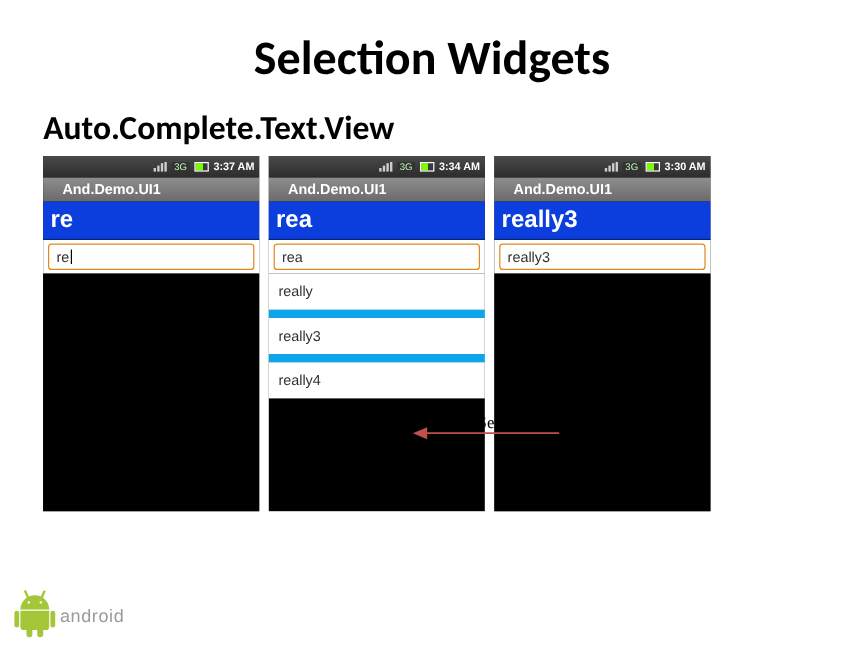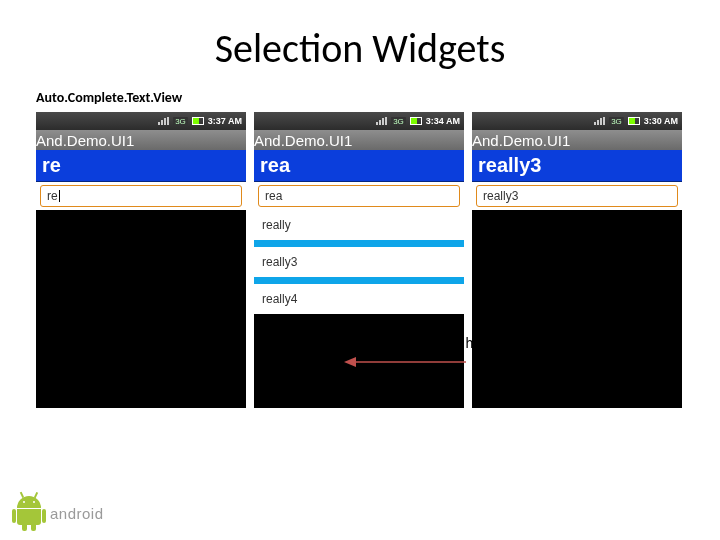--- a/index.html
+++ b/index.html
@@ -7,38 +7,38 @@
     width: 720px;
     height: 540px;
     background: #fff;
     font-family: Calibri, Arial, sans-serif;
     position: relative;
     overflow: hidden;
   }
   .slide-title {
     text-align: center;
     font-size: 40px;
-    font-weight: 400;
+    font-weight: 700;
     padding: 24px 0 8px 0;
     color: #000;
   }
   .subtitle {
-    font-size: 14px;
+    font-size: 28px;
     font-weight: 700;
     padding: 8px 0 6px 36px;
     color: #000;
   }
   .phones-row {
     display: flex;
     gap: 8px;
     padding: 0 36px;
     align-items: flex-start;
   }
   .phone {
-    width: 210px;
+    width: 180px;
     background: #000;
     display: flex;
     flex-direction: column;
     position: relative;
   }
   .status-bar {
     height: 18px;
     background: linear-gradient(#4a4a4a,#2c2c2c);
     display: flex;
     align-items: center;
@@ -63,25 +63,25 @@
   }
   .status-bar .batt {
     width: 12px; height: 8px; border:1px solid #fff; position:relative;
     background: linear-gradient(to right,#7cfc00 60%, transparent 60%);
   }
   .status-bar .time { font-weight:700; color:#fff;text-align:center; }
   .app-title-bar {
     height: 20px;
     background: linear-gradient(#8e8e8e,#6a6a6a);
     color: #fff;
-    font-size: 15px;
-    font-weight: 400;
-    display: flex;
-    align-items: center;
-    padding-left: 0;
+    font-size: 12px;
+    font-weight: 700;
+    display: flex;
+    align-items: center;
+    padding-left: 16px;
     font-family: Arial, sans-serif;
   }
   .blue-label {
     background: #0b3edc;
     color: #fff;
     font-size: 20px;
     font-weight: 700;
     padding: 4px 6px;
     font-family: Arial, sans-serif;
     border-bottom: 1px solid #06267e;
@@ -122,23 +122,23 @@
   
   #phone1 { height: 296px; }
   #phone1 .black-fill { flex: 1; }
   #phone2 { height: 296px; }
   #phone3 { height: 296px; }
   #phone3 .black-fill { flex: 1; }
 
   .annotation {
     position: absolute;
     left: 398px;
-    top: 336px;
+    top: 346px;
     font-size: 14px;
-    font-family: Liberation Mono, monospace;
+    font-family: Liberation Serif, serif;
   }
   .arrow {
     position: absolute;
     left: 344px;
     top: 354px;
     width: 124px;
     height: 14px;
   }
   .arrow svg { width: 100%; height: 100%; }
 

